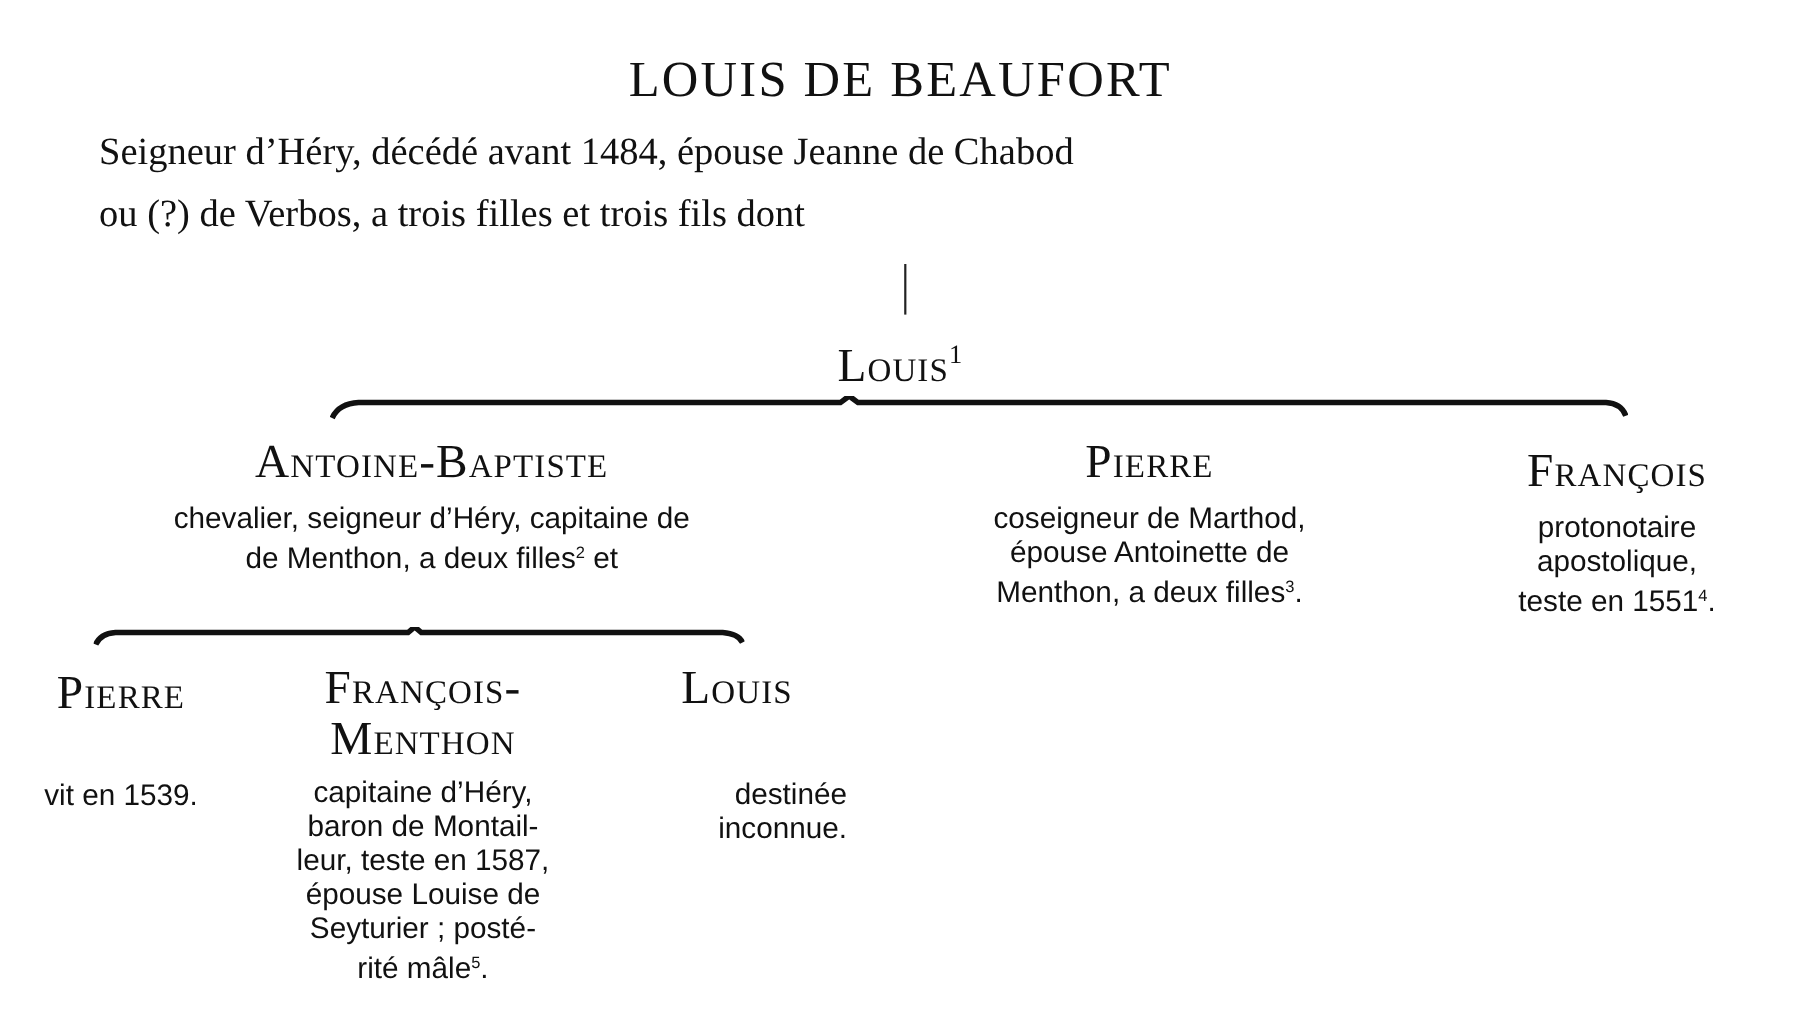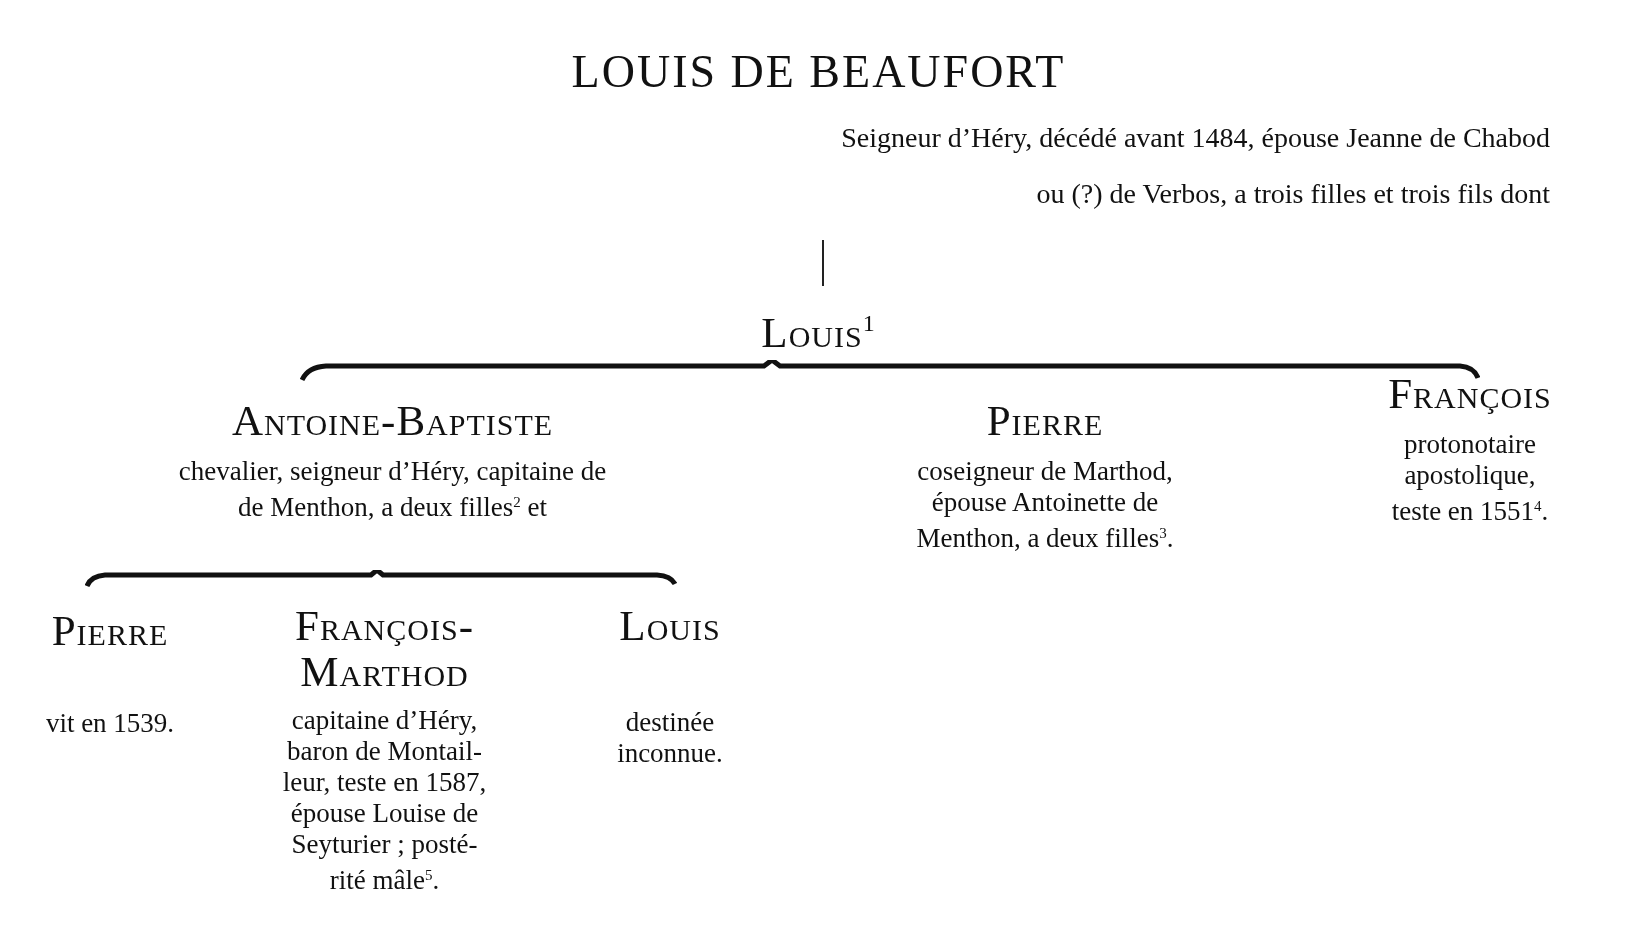--- a/index.html
+++ b/index.html
@@ -9,31 +9,31 @@
       font-family: "DejaVu Serif", "Liberation Serif", serif;
     }
     .abs { position: absolute; }
     .center { text-align: center; }
     .title {
       left: 0; width: 1637px; top: 44px; font-size: 46px;
       letter-spacing: 2px; line-height: 56px;
       font-family: "Liberation Serif", serif;
     }
     .subtitle {
-      left: 90px; width: 1460px; top: 110px; font-size: 28px; line-height: 56px;
-      font-family: "Liberation Serif", serif; text-align: right;
+      left: 90px; width: 1460px; top: 110px; font-size: 35px; line-height: 56px;
+      font-family: "Liberation Serif", serif; text-align: left;
     }
     .vline { left: 822px; top: 240px; width: 2px; height: 46px; background: #222; }
     .name {
       font-family: "Liberation Serif", serif; font-variant: small-caps;
       font-size: 43px; line-height: 46px; letter-spacing: 1px;
     }
     .name sup { font-size: 24px; font-variant: normal; vertical-align: 16px; }
     .desc {
-      font-family: Liberation Serif, serif; font-size: 27px; line-height: 31px;
+      font-family: Liberation Sans, sans-serif; font-size: 27px; line-height: 31px;
     }
     .desc sup { font-size: 15px; vertical-align: 9px; }
     .justify { text-align: justify; text-align-last: center; }
     .brace { position: absolute; }
   </style>
 </head>
 <body>
 
 <div class="abs title center">LOUIS DE BEAUFORT</div>
 <div class="abs subtitle">
@@ -61,52 +61,52 @@
 
 <div class="abs center" style="left:820px;width:450px;top:398px;">
   <div class="name">Pierre</div>
   <div class="desc" style="margin-top:12px;">
     <div>coseigneur de Marthod,</div>
     <div>épouse Antoinette de</div>
     <div><span>Menthon, a deux filles</span><sup>3</sup><span>.</span></div>
   </div>
 </div>
 
-<div class="abs center" style="left:1320px;width:300px;top:371px;">
+<div class="abs center" style="left:1320px;width:300px;top:406px;">
   <div class="name">François</div>
   <div class="desc" style="margin-top:12px;">
     <div>protonotaire</div>
     <div>apostolique,</div>
     <div><span>teste en 1551</span><sup>4</sup><span>.</span></div>
   </div>
 </div>
 
 <svg class="brace" style="left:85px;top:570px;" width="592" height="20" viewBox="0 0 592 20">
   <path d="M2,16 Q6,6 20,5 L286,5 L292,0 L298,5 L572,5 Q586,6 590,14" fill="none" stroke="#111" stroke-width="5"></path>
 </svg>
 
 <div class="abs center" style="left:20px;width:180px;top:608px;">
   <div class="name">Pierre</div>
   <div class="desc" style="margin-top:54px;">vit en 1539.</div>
 </div>
 
 <div class="abs" style="left:222px;width:325px;top:603px;">
   <div class="name center">
     <div>François-</div>
-    <div>Marthod</div>
+    <div>Menthon</div>
   </div>
   <div class="desc justify" style="margin-top:10px;">
     <div>capitaine d’Héry,</div>
     <div>baron de Montail-</div>
     <div>leur, teste en 1587,</div>
     <div>épouse Louise de</div>
     <div>Seyturier ; posté-</div>
     <div><span>rité mâle</span><sup>5</sup><span>.</span></div>
   </div>
 </div>
 
 <div class="abs center" style="left:570px;width:200px;top:603px;">
   <div class="name">Louis</div>
-  <div class="desc" style="margin-top:58px;">
+  <div class="desc" style="margin-top:58px;text-align:right;">
     <div>destinée</div>
     <div>inconnue.</div>
   </div>
 </div>
 
 </body></html>

